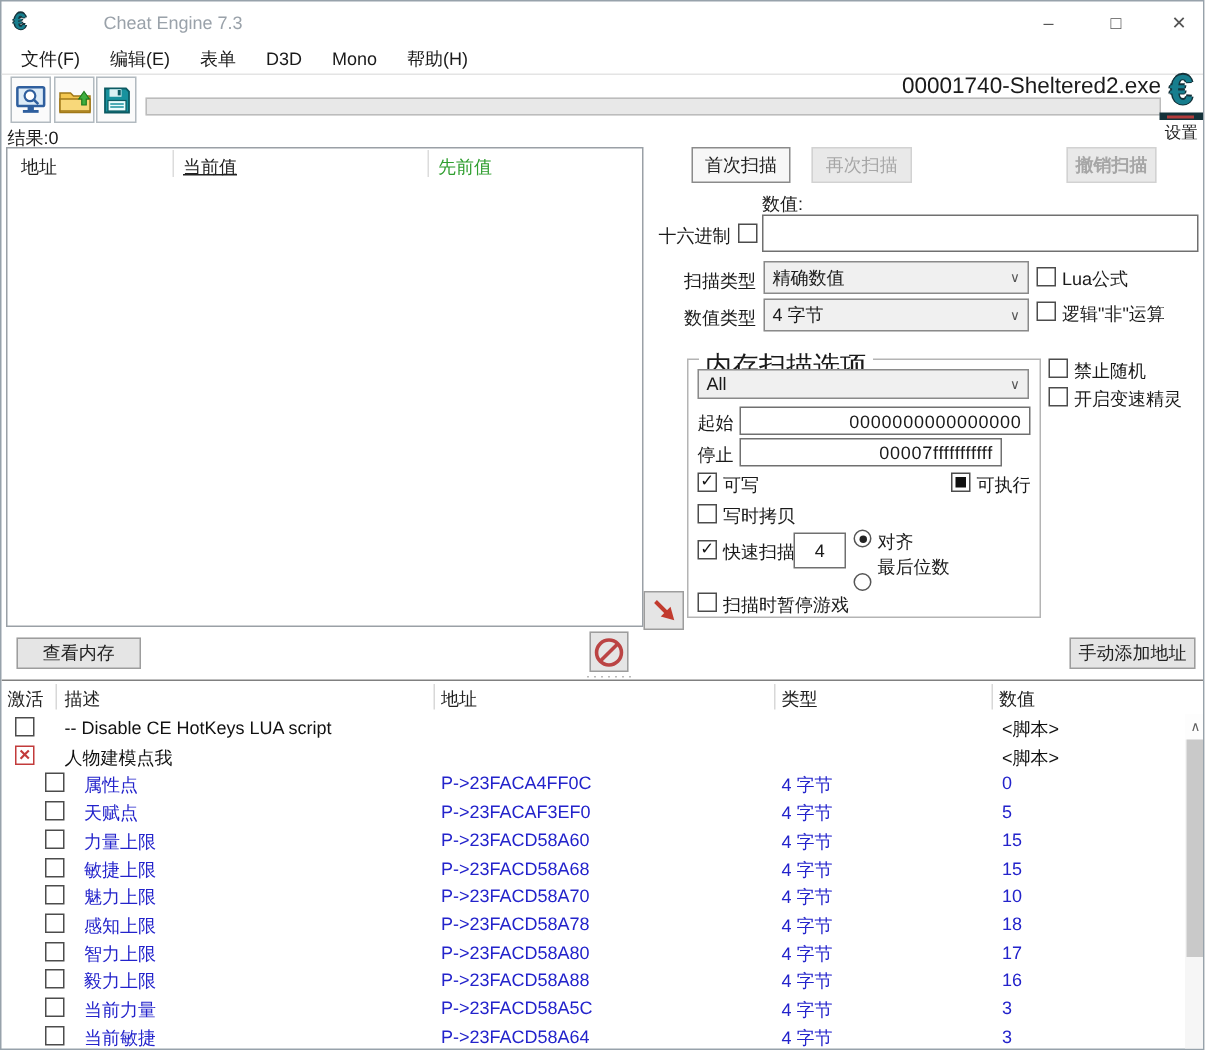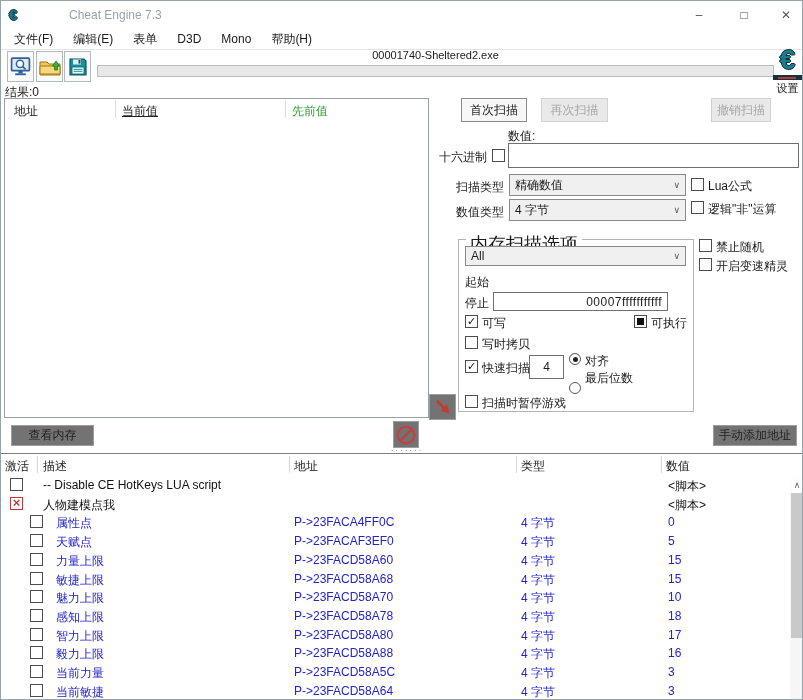--- a/index.html
+++ b/index.html
@@ -14,29 +14,29 @@
   .ce-glyph { color:#177e8e; font-weight:bold; text-shadow:-1px 0 #15323a,1px 0 #15323a,0 -1px #15323a,0 1px #15323a; }
 
   
   .menubar { display:flex; align-items:center; height:20px; padding-left:3px; }
   .menu-item { padding:2px 10px; }
   .menu-sep { position:absolute; left:0; top:48px; width:803px; border-top:1px solid #e4e4e4; }
 
   
   .tbtn { width:27px; height:31px; background:#fbfbfb; border:1px solid #b2bac0; display:flex; align-items:center; justify-content:center; }
   .progress { background:#e8e8e8; border:1px solid #bcbcbc; }
-  .proc-label { text-align:center; font-size:11px; color:#1a1a1a; }
+  .proc-label { text-align:right; font-size:15px; color:#1a1a1a; }
 
   
   .panel { background:#fff; border:1px solid #9aa0a6; }
   .colhdr { font-size:12px; color:#222; }
   .vline { width:1px; background:#dcdcdc; }
   .btn { background:#f7f7f7; border:1px solid #8b8b8b; font-size:12px; color:#222; display:flex; align-items:center; justify-content:center; cursor:default; }
   .btn.disabled { background:#e9e9e9; border-color:#d2d2d2; color:#a6a6a6; }
-  .btn.gray { background:#737373; border-color:#9d9d9d; }
+  .btn.gray { background:#e5e5e5; border-color:#9d9d9d; }
   .input { background:#fff; border:1px solid #707070; font-size:12px; padding:0 5px; display:flex; align-items:center; }
   .input.right { justify-content:flex-end; letter-spacing:0.5px; }
   .select { background:#f0f0f0; border:1px solid #8a8a8a; font-size:12px; padding:0 5px; display:flex; align-items:center; justify-content:space-between; }
   .chev { color:#555; font-size:9px; }
   .cb { width:13px; height:13px; background:#fff; border:1px solid #4c4c4c; font-size:11px; line-height:11px; text-align:center; color:#111; }
   .cb.checked::before { content:"\2713"; font-weight:bold; }
   .cb.partial::before { content:""; display:block; width:7px; height:7px; margin:2px auto; background:#111; }
   .cb.redx { border-color:#c23b3b; color:#c23b3b; font-weight:bold; }
   .cb.redx::before { content:"\00d7"; font-size:13px; line-height:10px; }
   .radio { width:12px; height:12px; border:1px solid #555; border-radius:50%; background:#fff; position:relative; }
@@ -120,21 +120,21 @@
   <div class="abs panel" style="left:3px; top:97px; width:425px; height:320px;">
     <div class="abs colhdr" style="left:9px; top:4px;">地址</div>
     <div class="abs vline" style="left:110px; top:1px; height:18px;"></div>
     <div class="abs colhdr" style="left:117px; top:4px;text-decoration:underline;">当前值</div>
     <div class="abs vline" style="left:280px; top:1px; height:18px;"></div>
     <div class="abs colhdr" style="left:287px; top:4px; color:#2f9e2f;">先前值</div>
   </div>
 
   <div class="abs btn" style="left:460px; top:97px; width:66px; height:24px;">首次扫描</div>
   <div class="abs btn disabled" style="left:540px; top:97px; width:67px; height:24px;">再次扫描</div>
-  <div class="abs btn disabled" style="left:710px; top:97px; width:60px; height:24px;">撤销扫描</div>
+  <div class="abs btn disabled" style="left:710px; top:97px; width:60px; height:24px;font-weight:bold;">撤销扫描</div>
 
   <div class="abs lbl" style="left:507px; top:127px;">数值:</div>
   <div class="abs lbl" style="left:438px; top:148px;">十六进制</div>
   <div class="abs cb" style="left:491px; top:148px;"></div>
   <div class="abs input" style="left:507px; top:142px; width:291px; height:25px;"></div>
 
   <div class="abs lbl" style="left:455px; top:178px;">扫描类型</div>
   <div class="abs select" style="left:508px; top:173px; width:177px; height:22px;">
     <span>精确数值</span>
     <span class="chev">∨</span>
@@ -152,20 +152,21 @@
 
   <div class="abs groupbox" style="left:457px; top:238px; width:236px; height:173px;"></div>
   <div class="abs legend" style="left:465px; top:231px;">内存扫描选项</div>
 
   <div class="abs select" style="left:464px; top:245px; width:221px; height:20px;">
     <span>All</span>
     <span class="chev">∨</span>
   </div>
 
   <div class="abs lbl" style="left:464px; top:273px;">起始</div>
+  <div class="abs input right" style="left:492px; top:270px; width:194px; height:19px;">0000000000000000</div>
   <div class="abs lbl" style="left:464px; top:294px;">停止</div>
   <div class="abs input right" style="left:492px; top:291px; width:175px; height:19px;">00007fffffffffff</div>
 
   <div class="abs cb checked" style="left:464px; top:314px;"></div>
   <div class="abs lbl" style="left:481px; top:314px;">可写</div>
   <div class="abs cb partial" style="left:633px; top:314px;"></div>
   <div class="abs lbl" style="left:650px; top:314px;">可执行</div>
 
   <div class="abs cb" style="left:464px; top:335px;"></div>
   <div class="abs lbl" style="left:481px; top:335px;">写时拷贝</div>

